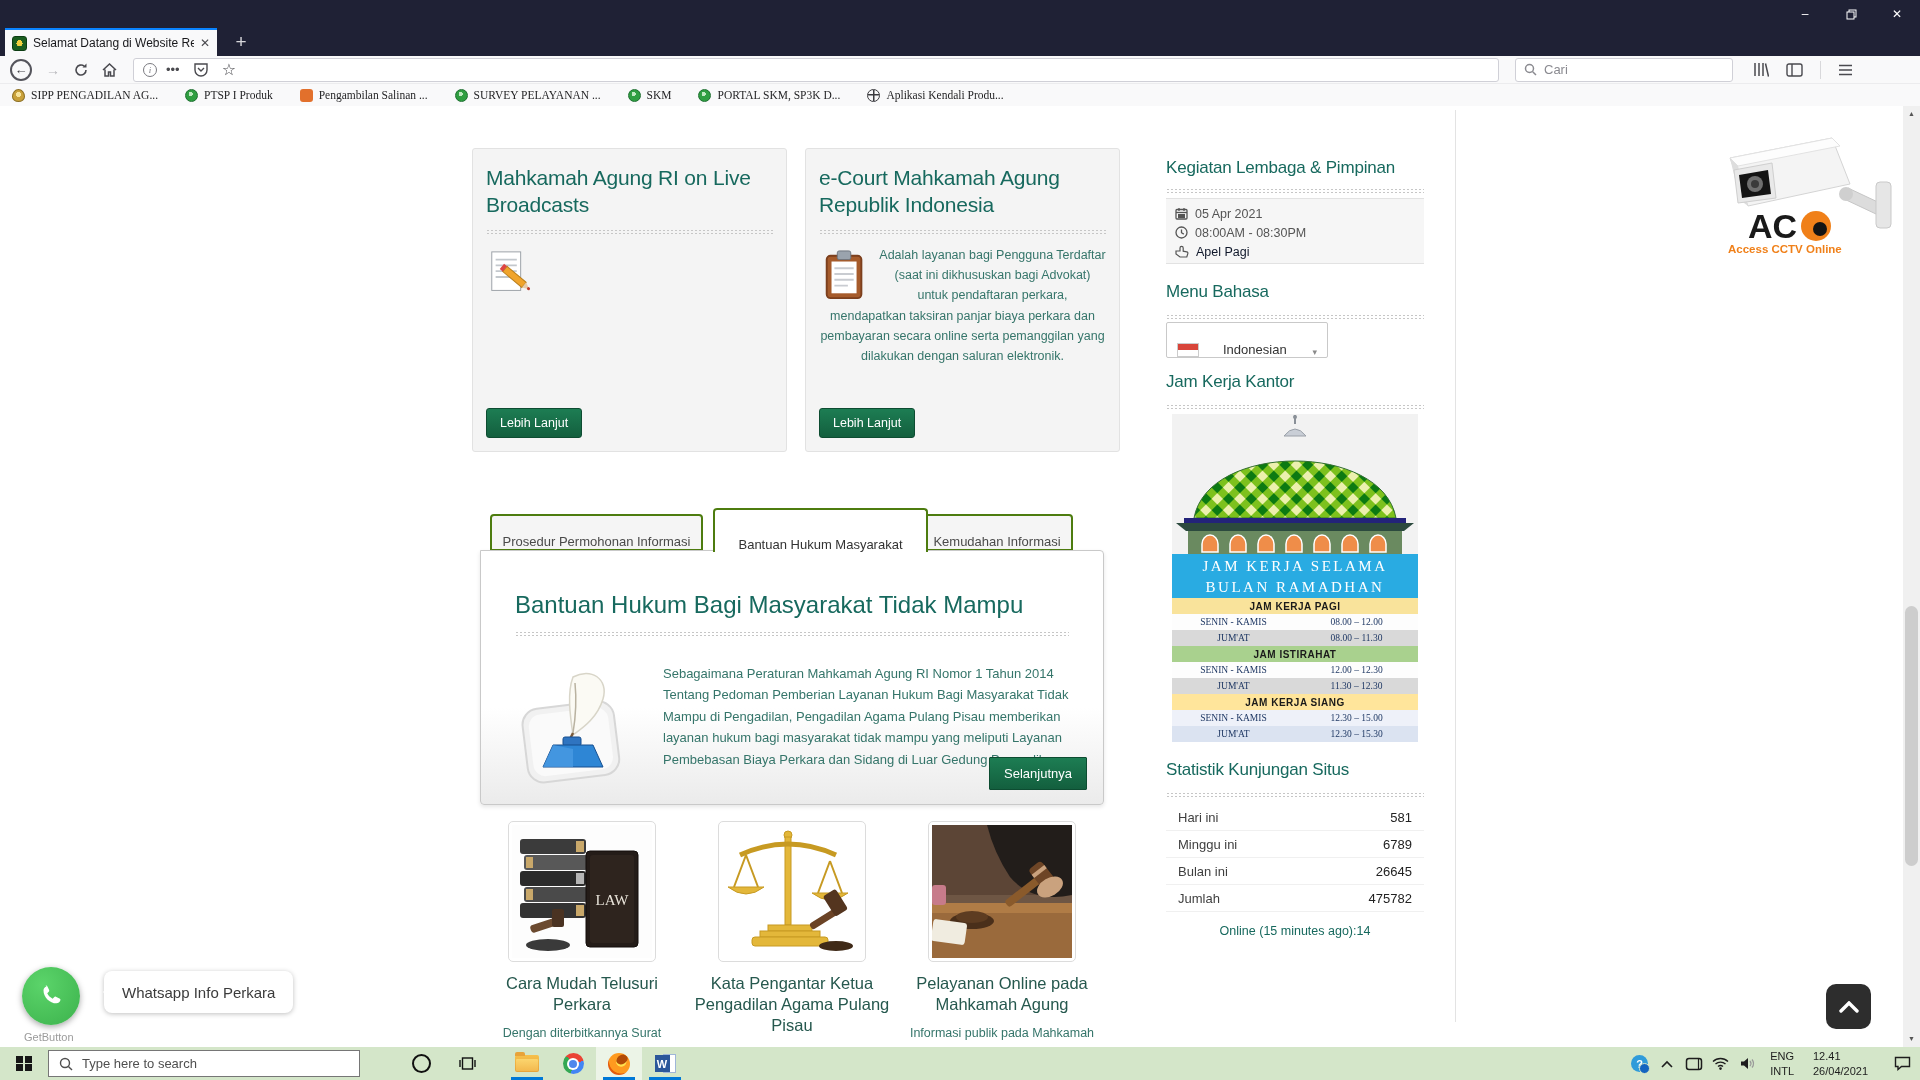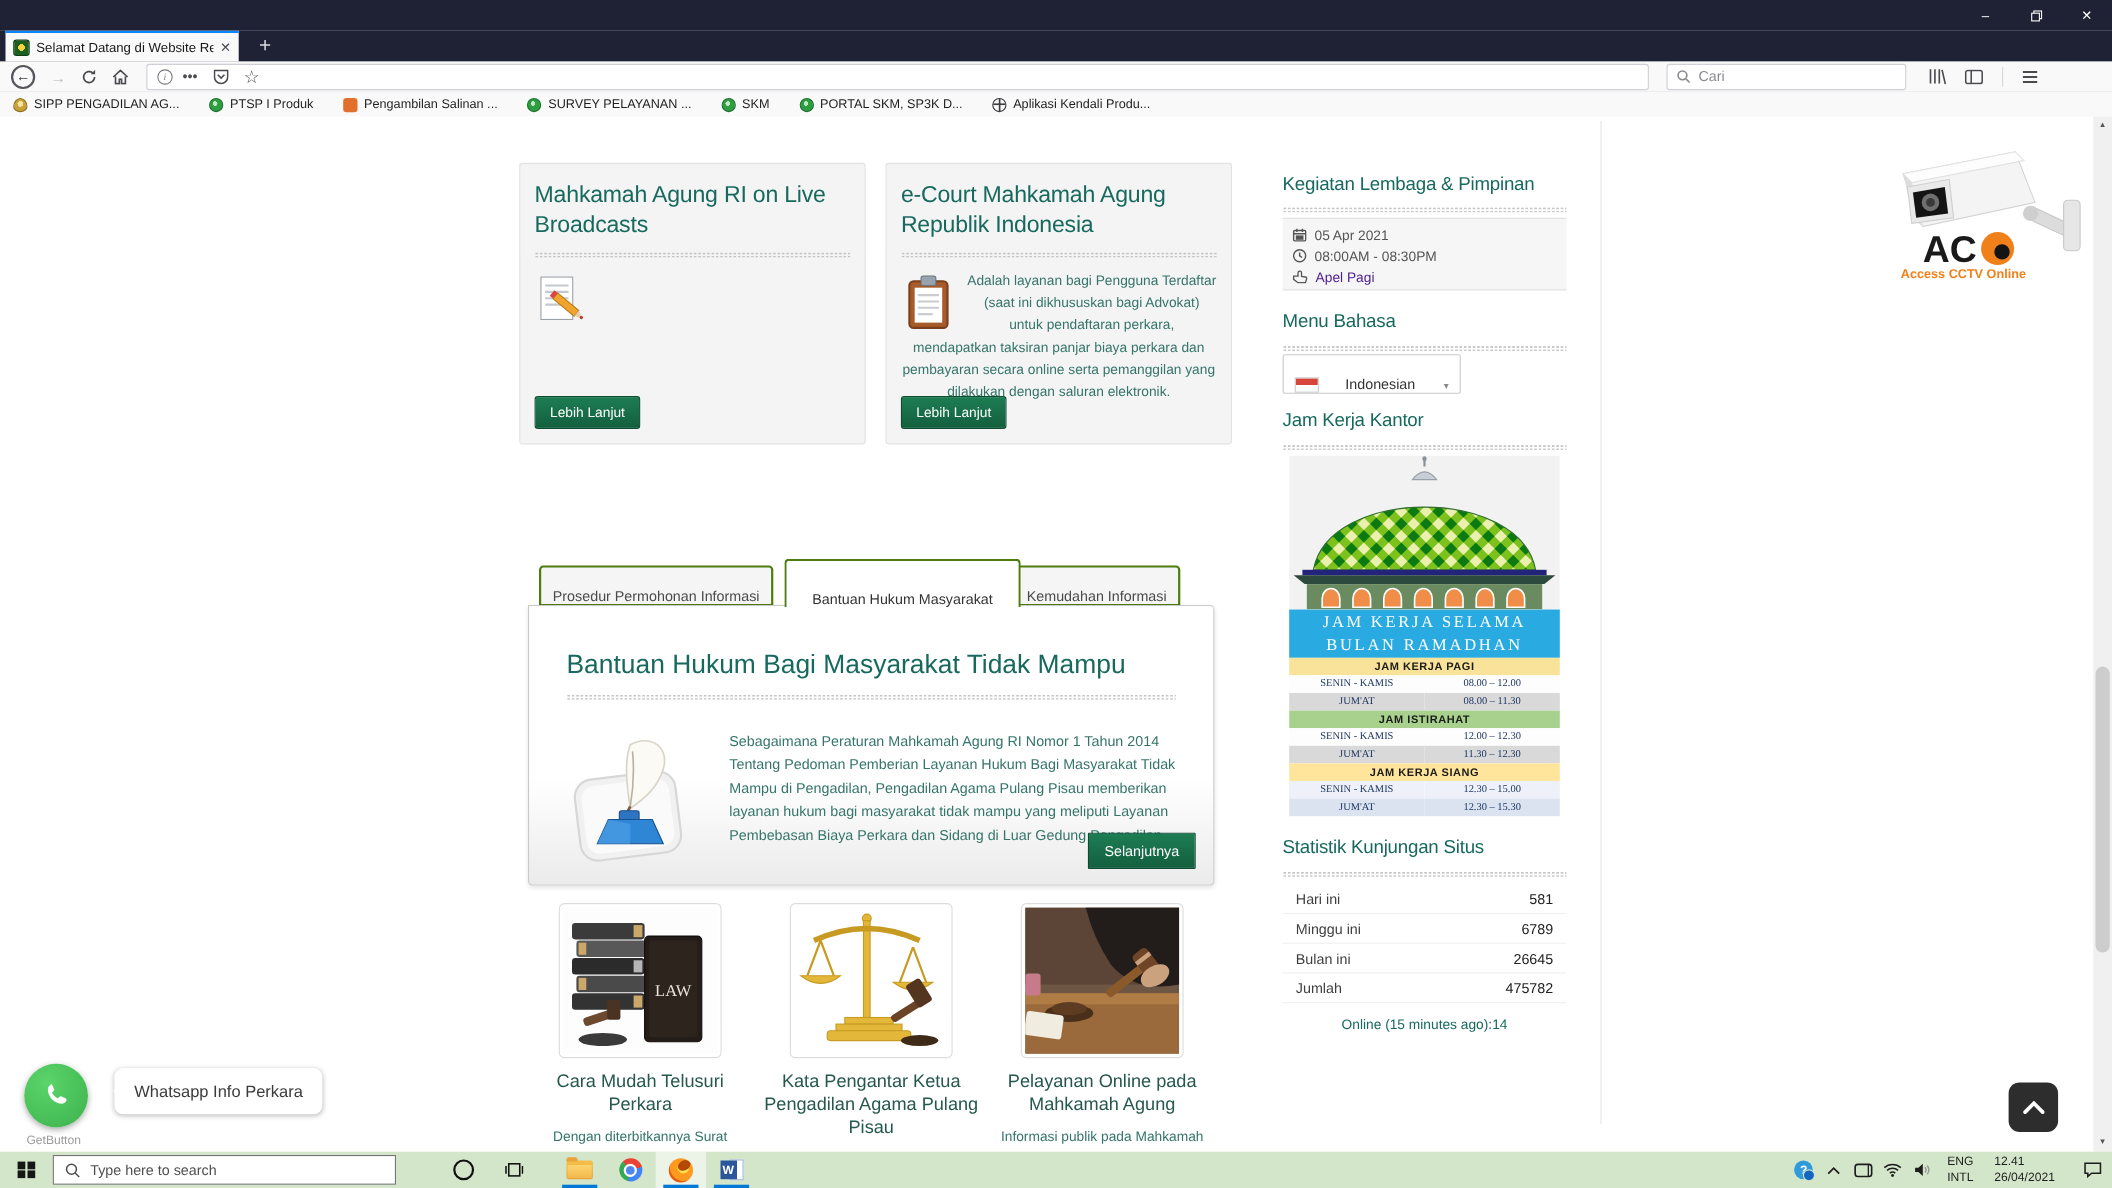--- a/index.html
+++ b/index.html
@@ -27,34 +27,34 @@
   .nav-glyph.dis { color:#b6b6ba; }
   .urlbar { margin-left:16px; width:1366px; height:24px; background:#fff; border:1px solid #d0d0d7; border-radius:3px; display:flex; align-items:center; gap:9px; padding:0 9px; font-size:13.5px; color:#2a2a2e; }
   .info-i { width:14px; height:14px; flex:0 0 14px; border:1px solid #7a7a80; border-radius:50%; color:#7a7a80; font-size:9px; display:flex; align-items:center; justify-content:center; font-style:italic; font-family:"Liberation Serif",serif; }
   .url-text { flex:1; }
   .url-actions { display:flex; align-items:center; gap:14px; color:#4a4a4f; font-size:13px; }
   .searchbar { margin-left:16px; width:218px; height:24px; background:#fff; border:1px solid #d0d0d7; border-radius:3px; display:flex; align-items:center; gap:7px; padding:0 8px; color:#8a8a90; font-size:13px; }
   .right-icons { display:flex; align-items:center; gap:17px; margin-left:20px; color:#4a4a4f; }
   .vsep { width:1px; height:18px; background:#d8d8db; }
 
   .bookmarksbar { position:absolute; left:0; top:84px; width:1920px; height:22px; background:#f9f9fa; display:flex; align-items:center; gap:27px; padding-left:12px; font-size:11.5px; color:#1f1f21; }
-  .bm { display:flex; align-items:center; gap:6px; }
+  .bm { display:flex; align-items:center; gap:6px;font-family:Liberation Serif, serif; }
   .bm i { width:13px; height:13px; flex:0 0 13px; display:block; }
   .ic-gold { background:radial-gradient(circle at 50% 40%, #f6e39a 0 30%, #c9a13b 31% 100%); border-radius:50% 50% 50% 50%/60% 60% 40% 40%; border:1px solid #8d6f20; }
   .ic-green { background:radial-gradient(circle at 42% 38%, #bfe8c0 0 22%, #2f9e41 23% 100%); border-radius:50%; border:1px solid #1d7030; }
   .ic-orange { background:#e2702c; border-radius:3px; }
   .ic-globe { border:1.5px solid #3c3c40; border-radius:50%; background:
       linear-gradient(#3c3c40,#3c3c40) 50% 0/1.5px 100% no-repeat,
       linear-gradient(#3c3c40,#3c3c40) 0 50%/100% 1.5px no-repeat; }
 
   
   .content { position:absolute; left:0; top:106px; width:1903px; height:941px; background:#fff; overflow:hidden; }
   .dotted { height:5px; background-image:radial-gradient(circle,#c6c6c6 0.9px, transparent 1.1px); background-size:4px 3px; }
 
-  .fcard { position:absolute; top:42px; width:315px; height:256px; background:#f4f4f4; border:1px solid #e2e2e2; border-radius:3px; padding:16px 13px 12px; }
+  .fcard { position:absolute; top:42px; width:315px; height:304px; background:#f4f4f4; border:1px solid #e2e2e2; border-radius:3px; padding:16px 13px 12px; }
   .fcard h2 { font-size:21px; font-weight:normal; color:#17695e; line-height:1.28; letter-spacing:-0.2px; }
   .fcard .dotted { margin:10px 0 11px; }
   .fcard p { font-size:12.5px; color:#35756a; line-height:1.62; text-align:center; }
   .fcard .cicon { float:left; width:52px; height:54px; margin:3px 8px 2px 0; }
   .gbtn { position:absolute; left:13px; bottom:13px; background:linear-gradient(#1d7d53,#135f3e); border:1px solid #0d4c31; color:#fff; font-size:12.5px; padding:7px 13px; border-radius:3px; }
 
   .itab { position:absolute; top:408px; height:37px; background:#f5f5f5; border:2px solid #4d7c0f; border-radius:4px 4px 0 0; display:flex; align-items:flex-end; justify-content:center; font-size:13px; color:#4a4a4a; z-index:1; }
   .itab.active { top:402px; height:44px; background:#fff; border-bottom:none; color:#333; z-index:3; }
   .ipanel { position:absolute; left:480px; top:444px; width:624px; height:255px; background:linear-gradient(#ffffff 62%, #ebebeb); border:1px solid #c9c9c9; border-radius:0 4px 4px 4px; box-shadow:0 2px 4px rgba(0,0,0,.10); z-index:2; }
   .ipanel h2 { margin:40px 34px 0; font-size:24px; font-weight:normal; color:#17695e; }
@@ -67,21 +67,21 @@
   .aimg { width:148px; height:141px; margin:0 auto; background:#fff; border:1px solid #dcdcdc; border-radius:5px; padding:3px; }
   .aimg svg { width:140px; height:133px; display:block; }
   .atitle { margin-top:11px; font-size:16.5px; color:#26584e; line-height:1.28; }
   .abody { margin-top:9px; font-size:12.5px; color:#35756a; line-height:1.5; padding:0 2px; }
 
   
   .sb-h { position:absolute; left:1166px; width:260px; font-size:17px; font-weight:normal; color:#17695e; letter-spacing:-0.2px; }
   .sb-dot { position:absolute; left:1166px; width:258px; }
   .eventbox { position:absolute; left:1166px; top:92px; width:258px; height:66px; background:#f6f6f6; border-top:1px solid #e2e2e2; border-bottom:1px solid #e2e2e2; padding:5px 9px; font-size:12.5px; color:#555; }
   .ev-row { display:flex; align-items:center; gap:7px; height:19px; }
-  .ev-link { color:#4c1d95; }
+  .ev-link { color:#0f172a; }
   .langbox { position:absolute; left:1166px; top:216px; width:162px; height:36px; background:#fff; border:1px solid #c9c9c9; border-radius:2px; display:flex; align-items:flex-end; gap:24px; padding:0 10px; font-size:13px; color:#333; }
   .flag { width:22px; height:14px; border:1px solid #ccc; background:linear-gradient(#d8453a 0 50%, #fff 50% 100%); }
   .caret { margin-left:auto; color:#8a8a8a; font-size:9px; }
 
   .mosque { position:absolute; left:1172px; top:308px; width:246px; }
   .banner { height:44px; background:#29abe2; color:#fff; font-family:"Liberation Serif","DejaVu Serif",serif; font-size:15px; letter-spacing:2.5px; text-align:center; line-height:1.4; padding-top:2px; }
   .sched { width:246px; border-collapse:collapse; table-layout:fixed; }
   .sched td { height:16px; font-size:9.5px; text-align:center; vertical-align:middle; color:#1f3864; font-family:"Liberation Serif","DejaVu Serif",serif; }
   .sched .hdr td { font-family:"Liberation Sans","DejaVu Sans",sans-serif; font-weight:bold; font-size:10px; color:#1a1a1a; letter-spacing:.5px; }
 

